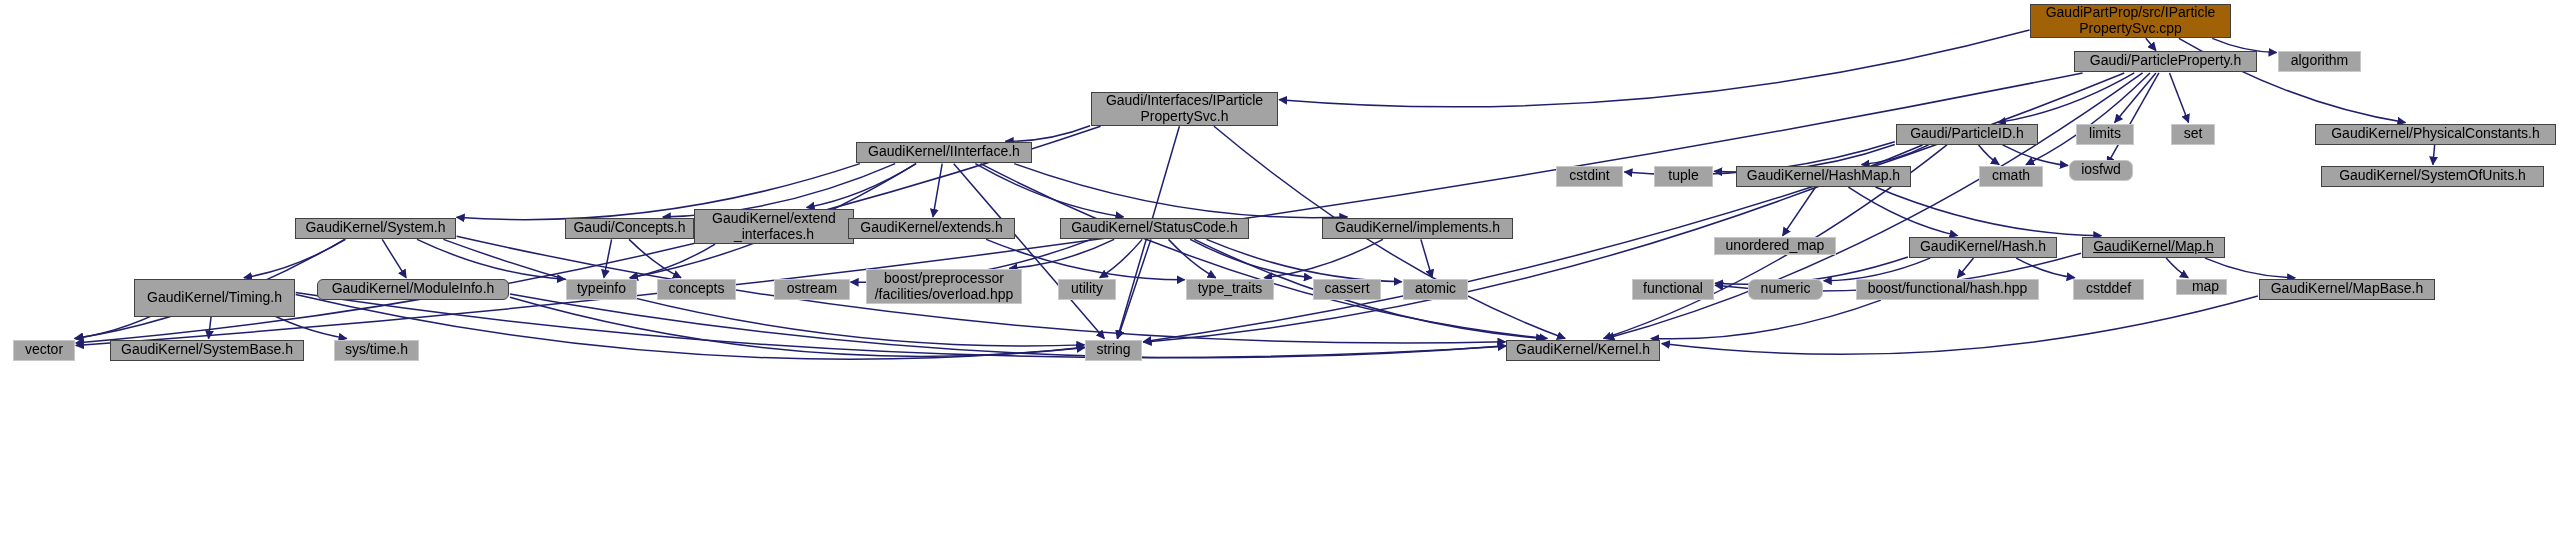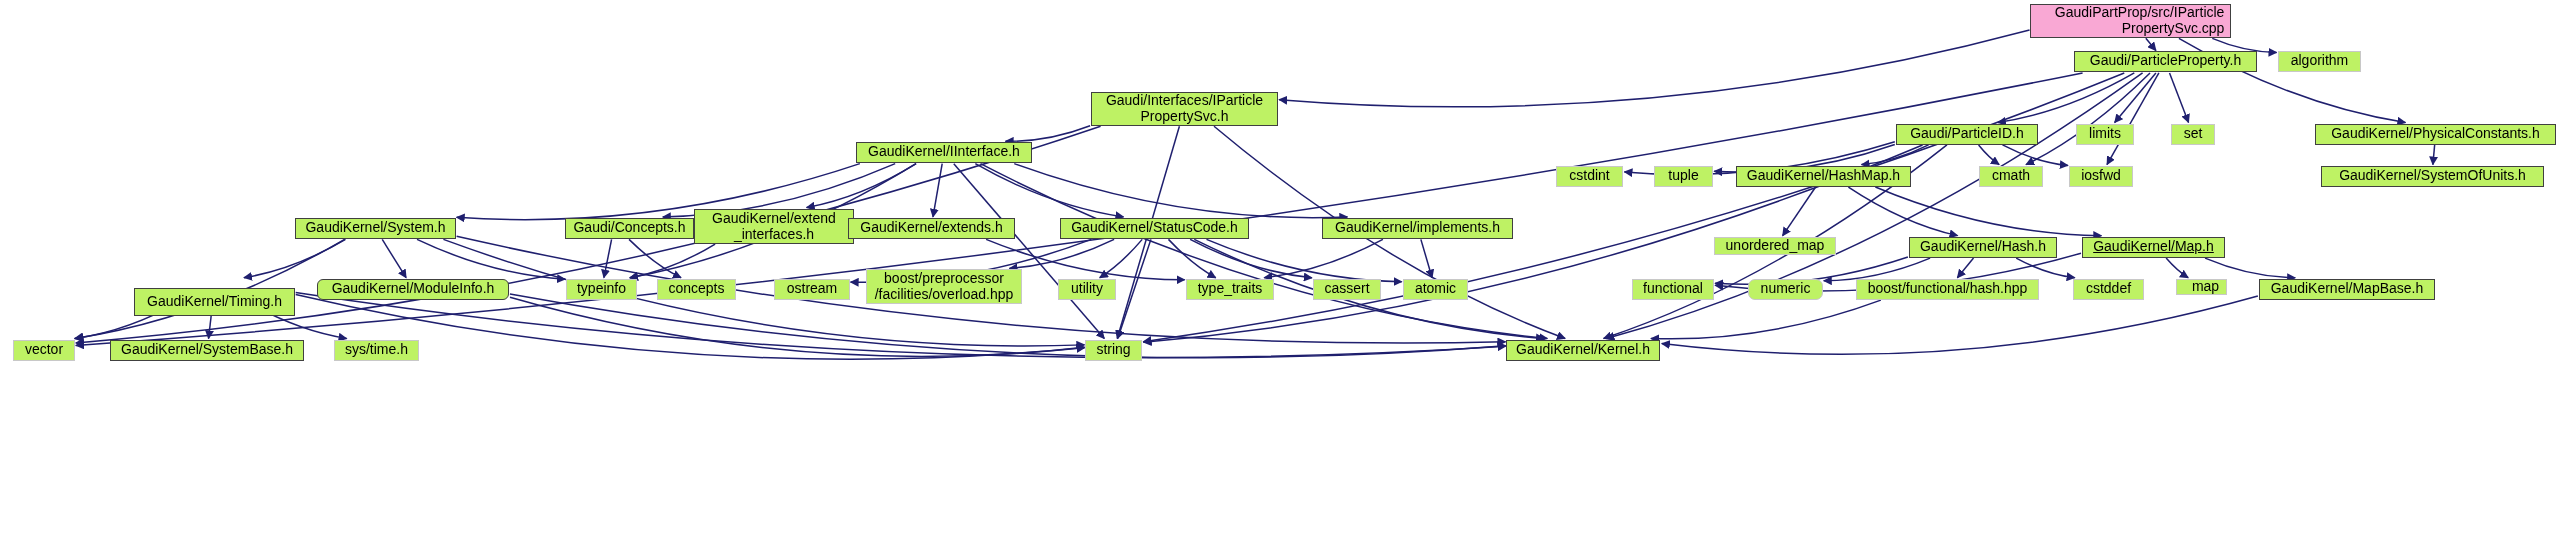--- a/index.html
+++ b/index.html
@@ -2,23 +2,23 @@
 <html style="font-size:15px"><head>
 <meta charset="utf-8">
 <style>
   html,body{margin:0;padding:0;background:#ffffff;}
   body{font-family:"Liberation Sans",sans-serif;}
   #graph{position:relative;width:2576px;height:533px;background:#ffffff;overflow:hidden;}
   #edges{position:absolute;left:0;top:0;width:2576px;height:533px;pointer-events:none;}
   .node{position:absolute;box-sizing:border-box;display:flex;align-items:center;
         justify-content:center;text-align:center;line-height:1.12;
         font-family:"Liberation Sans",sans-serif;font-size:14px;color:#000000;
-        background:#bef264;border:0.9px solid #c8c8c8;white-space:pre-line;}
+        background:#a3a3a3;border:0.9px solid #c8c8c8;white-space:pre-line;}
   .node.hdr{border:1.9px solid #404040;}
-  .node.root{background:#f9a8d4;border:1.9px solid #404040;text-align:right;}
+  .node.root{background:#a16207;border:1.9px solid #404040;}
   .node span{display:block;width:100%;padding:0 5.6px;box-sizing:border-box;}
 </style>
 </head>
 <body>
 
 <div id="graph">
   <svg id="edges" viewBox="0 0 2753 570" preserveAspectRatio="none">
     <defs>
       <marker id="arrow" viewBox="0 0 10 10" refX="9" refY="5" markerWidth="6" markerHeight="6" orient="auto-start-reverse">
         <path d="M0,0 L10,5 L0,10 z" fill="#1f1f6e"></path>
@@ -108,33 +108,33 @@
 PropertySvc.h</span></div>
       <div class="node hdr" style="left: 1896px; top: 124px; width: 142px; height: 20.6px;"><span>Gaudi/ParticleID.h</span></div>
       <div class="node sys" style="left: 2076px; top: 124px; width: 58px; height: 20.6px;"><span>limits</span></div>
       <div class="node sys" style="left: 2171px; top: 124px; width: 44px; height: 20.6px;"><span>set</span></div>
       <div class="node hdr" style="left: 2315px; top: 124px; width: 241px; height: 20.6px;"><span>GaudiKernel/PhysicalConstants.h</span></div>
       <div class="node hdr" style="left: 856px; top: 142px; width: 176px; height: 20.6px;"><span>GaudiKernel/IInterface.h</span></div>
       <div class="node sys" style="left: 1556px; top: 166px; width: 67px; height: 20.6px;"><span>cstdint</span></div>
       <div class="node sys" style="left: 1654px; top: 166px; width: 59px; height: 20.6px;"><span>tuple</span></div>
       <div class="node hdr" style="left: 1736px; top: 166px; width: 175px; height: 20.6px;"><span>GaudiKernel/HashMap.h</span></div>
       <div class="node sys" style="left: 1979px; top: 166px; width: 64px; height: 20.6px;"><span>cmath</span></div>
-      <div class="node sys" style="left: 2069px; top: 166px; width: 64px; height: 20.6px;"><span>iosfwd</span></div>
+      <div class="node sys" style="left: 2069px; top: 160px; width: 64px; height: 20.6px; border-radius: 7px;"><span>iosfwd</span></div>
       <div class="node hdr" style="left: 2321px; top: 166px; width: 223px; height: 20.6px;"><span>GaudiKernel/SystemOfUnits.h</span></div>
       <div class="node hdr" style="left: 295px; top: 218px; width: 161px; height: 20.6px;"><span>GaudiKernel/System.h</span></div>
       <div class="node hdr" style="left: 549px; top: 218px; width: 129px; height: 20.6px; margin-left: 16px;"><span>Gaudi/Concepts.h</span></div>
       <div class="node hdr" style="left: 694px; top: 209px; width: 160px; height: 35px;"><span>GaudiKernel/extend
 _interfaces.h</span></div>
       <div class="node hdr" style="left: 848px; top: 218px; width: 167px; height: 20.6px;"><span>GaudiKernel/extends.h</span></div>
       <div class="node hdr" style="left: 1060px; top: 218px; width: 189px; height: 20.6px;"><span>GaudiKernel/StatusCode.h</span></div>
       <div class="node hdr" style="left: 1322px; top: 218px; width: 191px; height: 20.6px;"><span>GaudiKernel/implements.h</span></div>
       <div class="node sys" style="left: 1714px; top: 237px; width: 122px; height: 18px;"><span>unordered_map</span></div>
       <div class="node hdr" style="left: 1909px; top: 237px; width: 148px; height: 20.6px;"><span>GaudiKernel/Hash.h</span></div>
       <div class="node hdr" style="left: 2082px; top: 237px; width: 143px; height: 20.6px; text-decoration: underline;"><span>GaudiKernel/Map.h</span></div>
-      <div class="node hdr" style="left: 134px; top: 288px; width: 161px; height: 28px; text-align: center;"><span>GaudiKernel/Timing.h</span></div>
+      <div class="node hdr" style="left: 134px; top: 279px; width: 161px; height: 38px; text-align: center;"><span>GaudiKernel/Timing.h</span></div>
       <div class="node hdr" style="left: 317px; top: 279px; width: 192px; height: 20.6px; border-radius: 6px;"><span>GaudiKernel/ModuleInfo.h</span></div>
       <div class="node sys" style="left: 566px; top: 279px; width: 71px; height: 20.6px;"><span>typeinfo</span></div>
       <div class="node sys" style="left: 657px; top: 279px; width: 79px; height: 20.6px;"><span>concepts</span></div>
       <div class="node sys" style="left: 774px; top: 279px; width: 76px; height: 20.6px;"><span>ostream</span></div>
       <div class="node sys" style="left: 866px; top: 269px; width: 156px; height: 35px; text-align: center;"><span>boost/preprocessor
 /facilities/overload.hpp</span></div>
       <div class="node sys" style="left: 1058px; top: 279px; width: 58px; height: 20.6px;"><span>utility</span></div>
       <div class="node sys" style="left: 1186px; top: 279px; width: 88px; height: 20.6px;"><span>type_traits</span></div>
       <div class="node sys" style="left: 1313px; top: 279px; width: 68px; height: 20.6px;"><span>cassert</span></div>
       <div class="node sys" style="left: 1403px; top: 279px; width: 65px; height: 20.6px;"><span>atomic</span></div>

